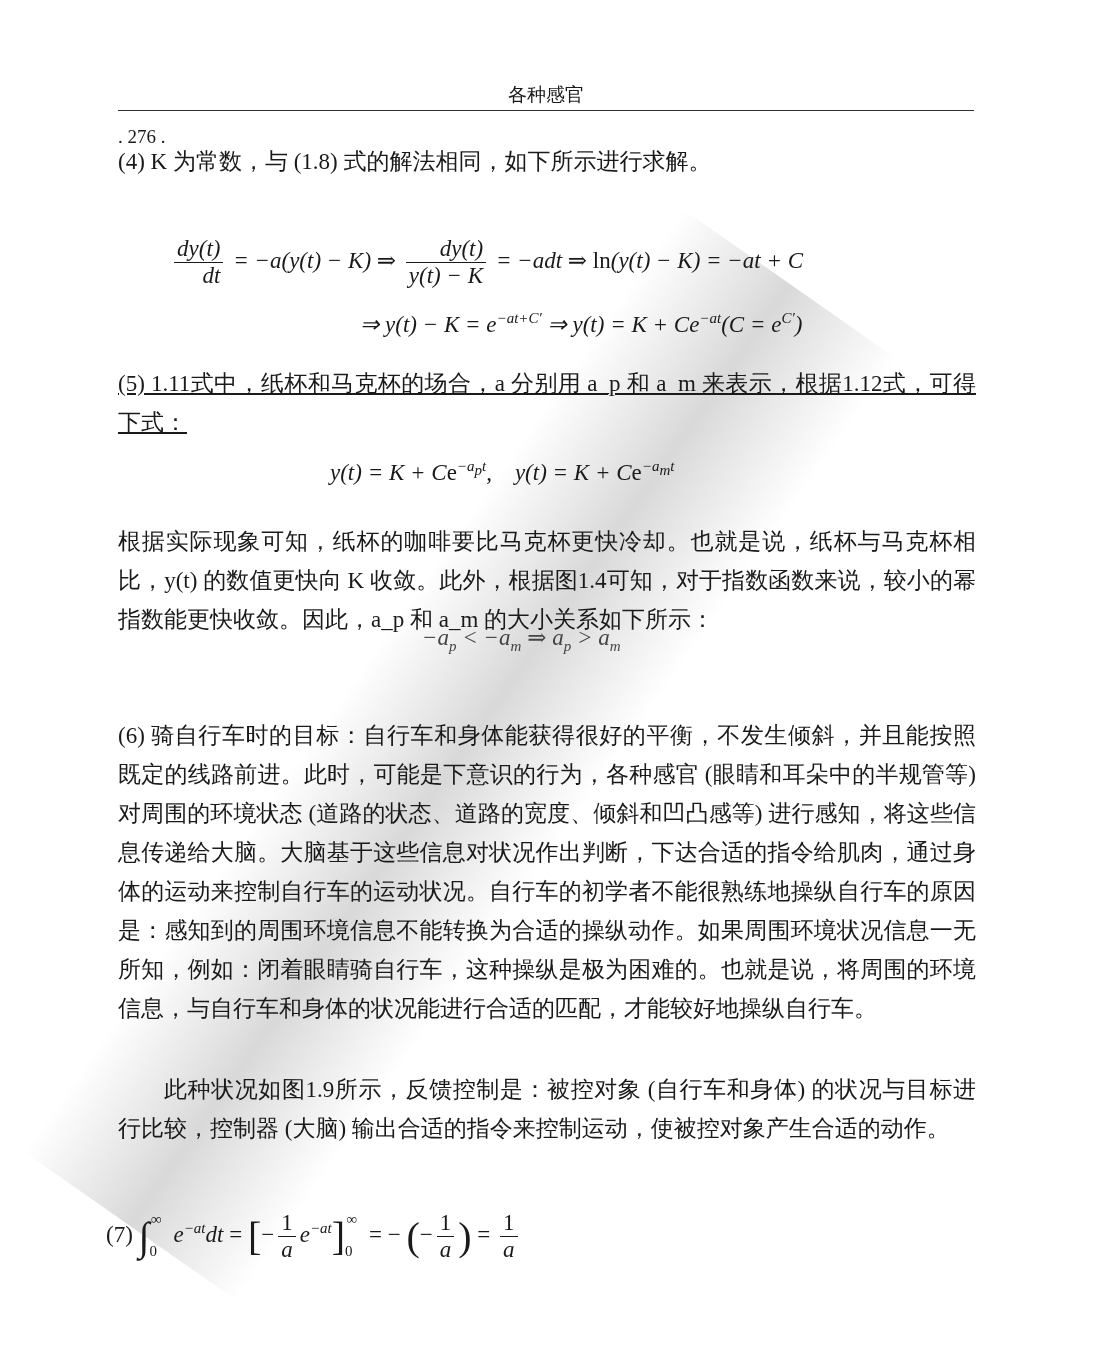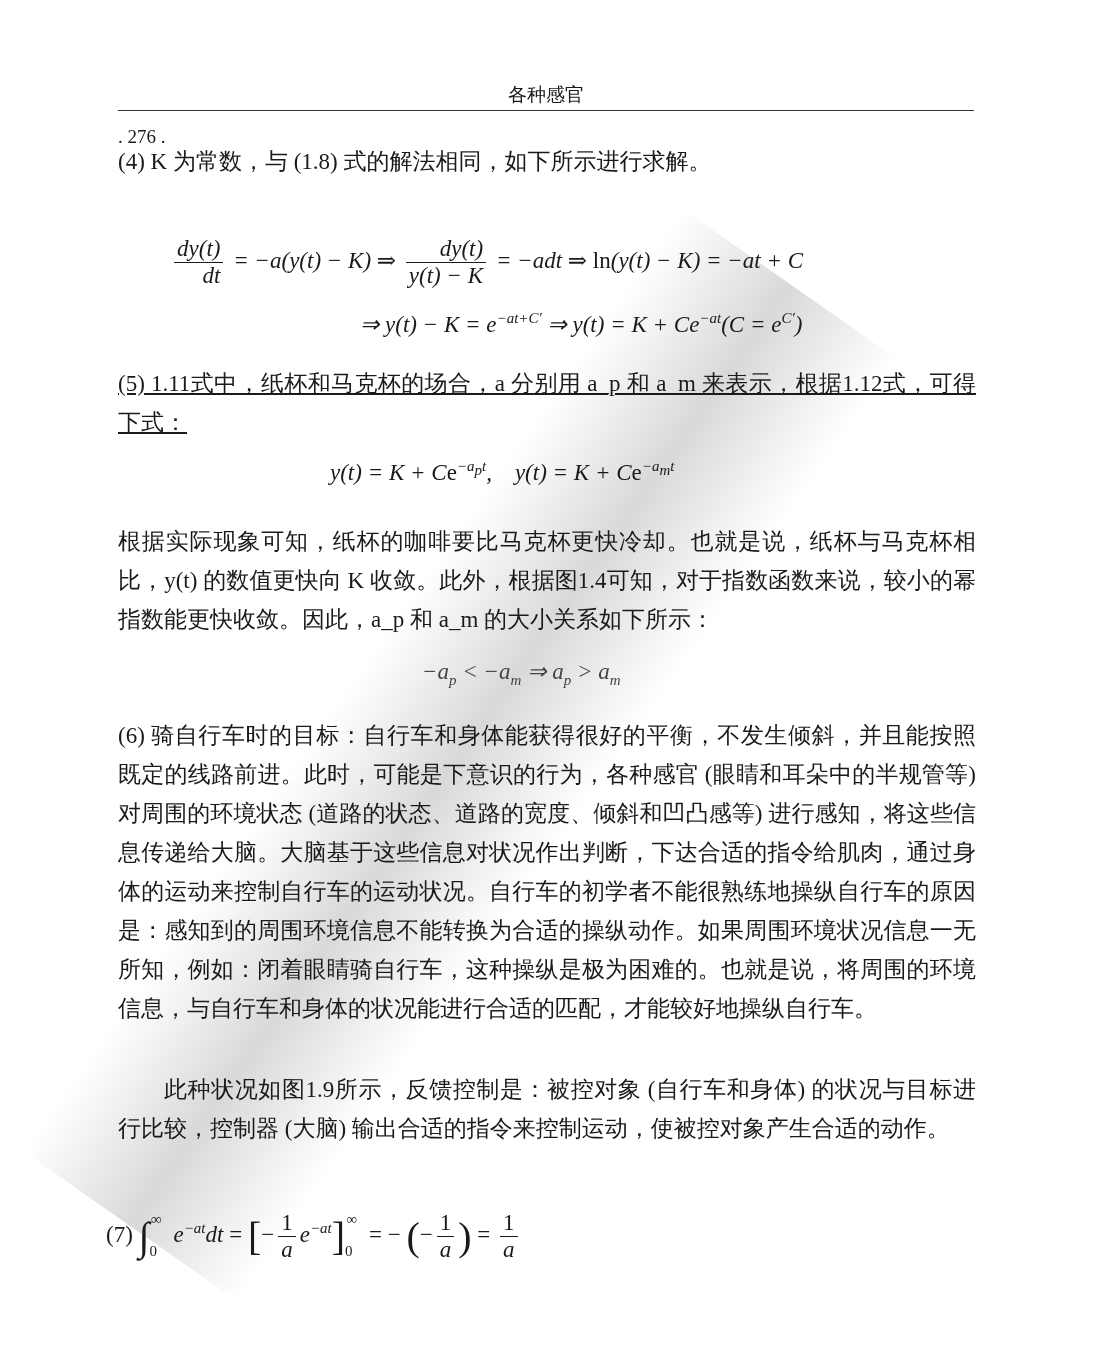--- a/index.html
+++ b/index.html
@@ -42,21 +42,21 @@
 <div class="math" style="left:360px;top:310px;font-family:Liberation Serif, serif;">
   ⇒ y(t) − K = e<span class="up">−at+C′</span> ⇒ y(t) = K + Ce<span class="up">−at</span>(C = e<span class="up">C′</span>)
 </div>
 
 <div class="para" style="top:364px;text-decoration:underline;">(5) 1.11式中，纸杯和马克杯的场合，a 分别用 a_p 和 a_m 来表示，根据1.12式，可得下式：</div>
 <div class="math" style="left:330px;top:458px;">
   y(t) = K + C<span class="rm">e</span><span class="up">−a<span class="sub">p</span>t</span>, &nbsp;&nbsp; y(t) = K + C<span class="rm">e</span><span class="up">−a<span class="sub">m</span>t</span>
 </div>
 
 <div class="para" style="top:522px;">根据实际现象可知，纸杯的咖啡要比马克杯更快冷却。也就是说，纸杯与马克杯相比，y(t) 的数值更快向 K 收敛。此外，根据图1.4可知，对于指数函数来说，较小的幂指数能更快收敛。因此，a_p 和 a_m 的大小关系如下所示：</div>
-<div class="math" style="left:422px;top:658px;color:#444;font-family:Liberation Serif, serif;">
+<div class="math" style="left:422px;top:624px;color:#444;">
   −a<span class="sub">p</span> &lt; −a<span class="sub">m</span> ⇒ a<span class="sub">p</span> &gt; a<span class="sub">m</span>
 </div>
 
 <div class="para" style="top:716px;">(6) 骑自行车时的目标：自行车和身体能获得很好的平衡，不发生倾斜，并且能按照既定的线路前进。此时，可能是下意识的行为，各种感官 (眼睛和耳朵中的半规管等) 对周围的环境状态 (道路的状态、道路的宽度、倾斜和凹凸感等) 进行感知，将这些信息传递给大脑。大脑基于这些信息对状况作出判断，下达合适的指令给肌肉，通过身体的运动来控制自行车的运动状况。自行车的初学者不能很熟练地操纵自行车的原因是：感知到的周围环境信息不能转换为合适的操纵动作。如果周围环境状况信息一无所知，例如：闭着眼睛骑自行车，这种操纵是极为困难的。也就是说，将周围的环境信息，与自行车和身体的状况能进行合适的匹配，才能较好地操纵自行车。</div>
 <div class="para" style="top:1070px;text-indent:46px;">此种状况如图1.9所示，反馈控制是：被控对象 (自行车和身体) 的状况与目标进行比较，控制器 (大脑) 输出合适的指令来控制运动，使被控对象产生合适的动作。</div>
 
 <div class="math" style="left:106px;top:1210px;font-style:normal;">
   <span>(7)</span>
   <span style="font-size:40px;vertical-align:middle;">∫</span><span style="font-size:15px;position:relative;top:14px;">0</span><span style="font-size:15px;position:relative;top:-18px;left:-6px;">∞</span>
   <i>e</i><span class="up"><i>−at</i></span><i>dt</i> =

